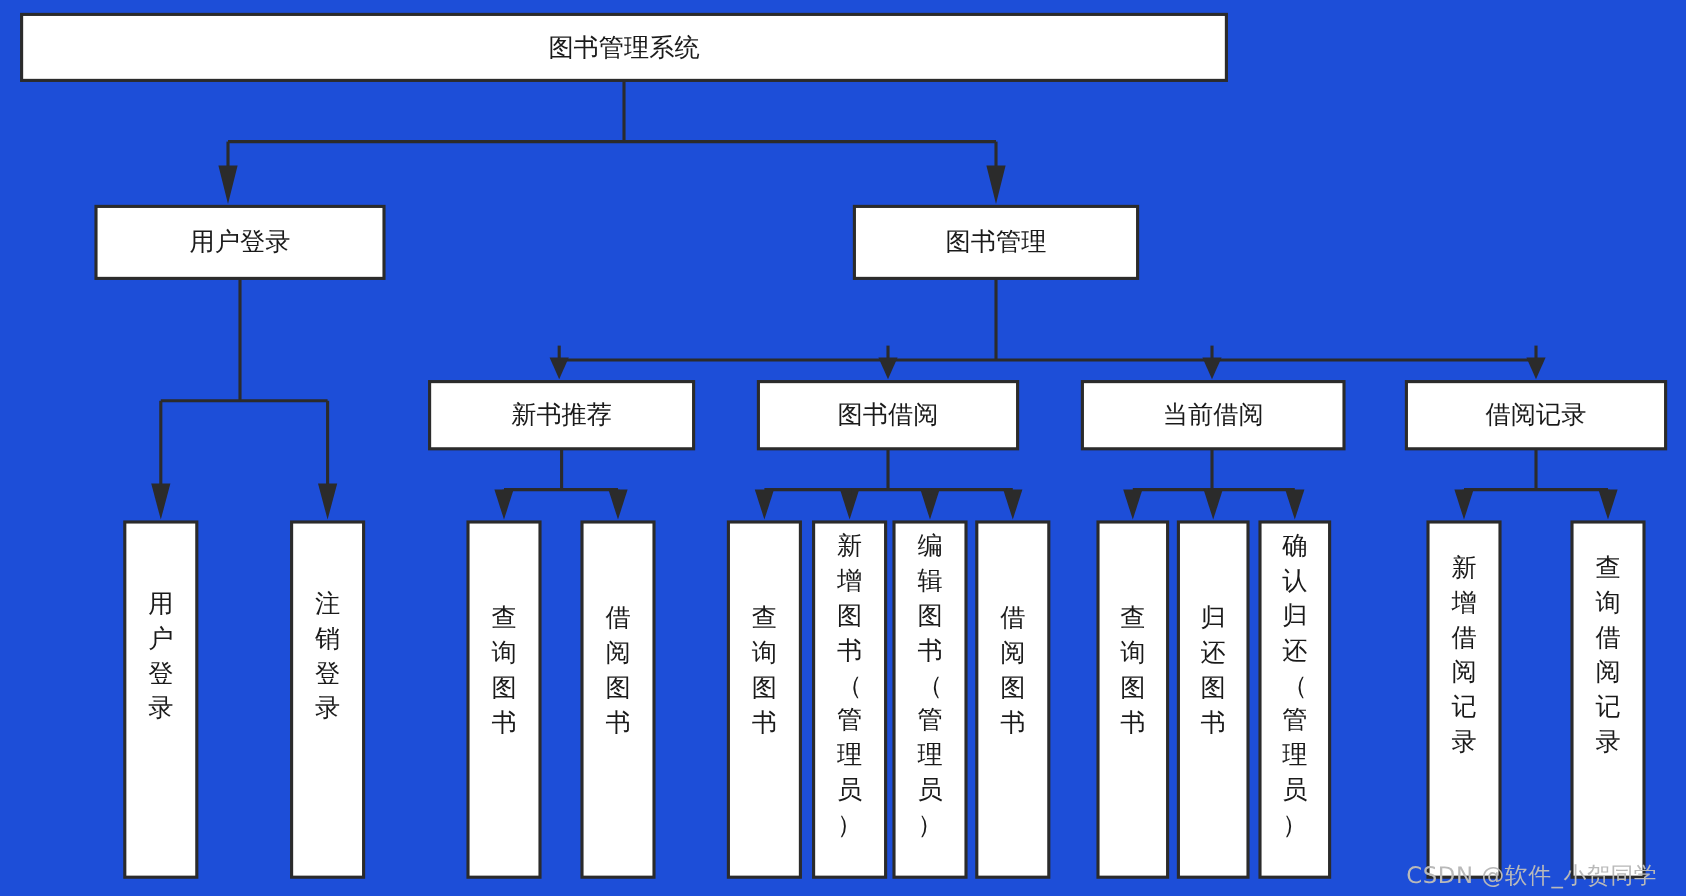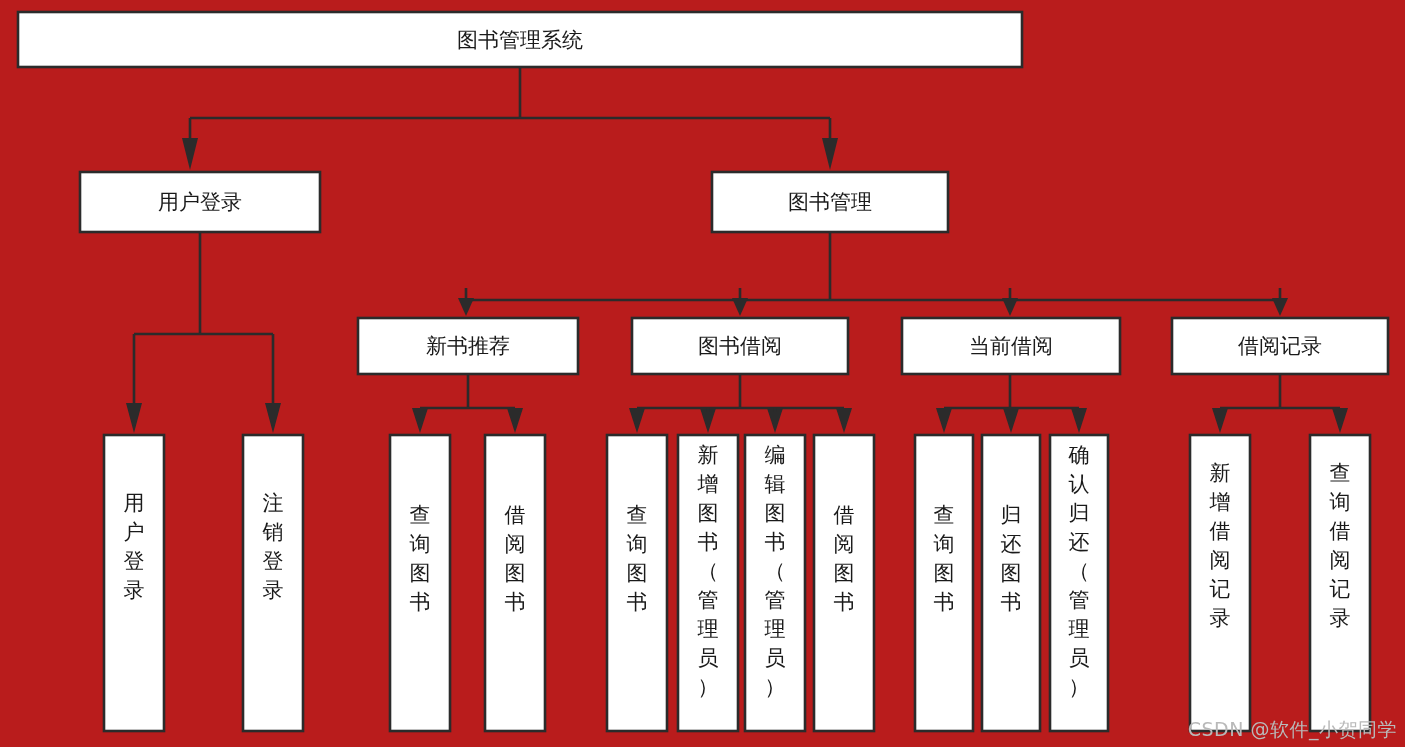--- a/index.html
+++ b/index.html
@@ -11,21 +11,21 @@
   body {
     width: 1405px;
     height: 747px;
     font-family: "DejaVu Sans", "Liberation Sans", sans-serif;
     overflow: hidden;
   }
   #diagram-root {
     position: relative;
     width: 1405px;
     height: 747px;
-    background: #b91c1c;
+    background: #1d4ed8;
   }
   svg#flowchart {
     position: absolute;
     left: 0;
     top: 0;
     width: 1405px;
     height: 747px;
     display: block;
   }
   .node-box {
@@ -51,21 +51,21 @@
     stroke-width: 2.6;
     fill: none;
     stroke-linecap: butt;
   }
   .arrow-head {
     fill: #2b2b2b;
     stroke: none;
   }
   .watermark {
     position: absolute;
-    right: 8px;
+    right: 24px;
     bottom: 4px;
     font-family: "DejaVu Sans", "Liberation Sans", sans-serif;
     font-size: 19px;
     color: #b9b9b9;
     letter-spacing: 0.5px;
     white-space: nowrap;
     user-select: none;
   }
 </style>
 </head>

